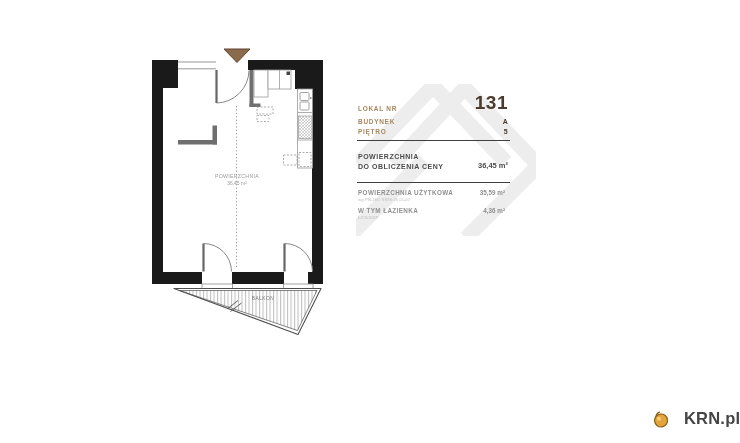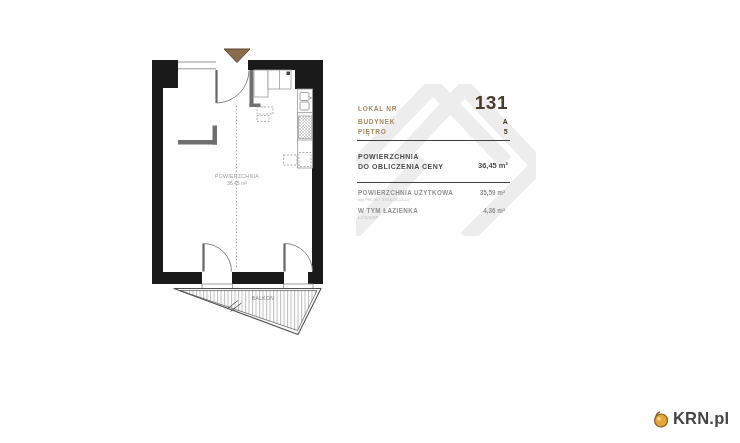--- a/index.html
+++ b/index.html
@@ -11,21 +11,21 @@
   .val-big{font-weight:bold;font-size:19px;line-height:1;color:#4a3b2c;letter-spacing:.5px;}
   .val-sm{font-weight:bold;font-size:7px;line-height:1;color:#4a3b2c;letter-spacing:.3px;}
   .hdr{font-weight:bold;font-size:7px;line-height:1;color:#4c4c4c;letter-spacing:.5px;}
   .hdr-val{font-weight:bold;font-size:7.5px;line-height:1;color:#4c4c4c;}
   .sub{font-weight:600;font-size:6.3px;line-height:1;color:#909090;letter-spacing:.4px;}
   .sub-val{font-weight:600;font-size:6.3px;line-height:1;color:#909090;}
   .fn{font-size:4.2px;line-height:1;color:#bcbcbc;letter-spacing:.2px;}
   .divider{position:absolute;height:1.6px;background:#3f3f3f;}
   #watermark{position:absolute;left:304px;top:204px;font-size:28px;font-weight:bold;
              letter-spacing:2px;color:rgba(253,253,253,.95);line-height:1;}
-  #logo{position:absolute;left:652px;top:407px;display:flex;align-items:center;gap:3px;}
+  #logo{position:absolute;left:652px;top:407px;display:flex;align-items:center;gap:14px;}
   #logo-text{font-weight:bold;font-size:16.5px;color:#454545;letter-spacing:.2px;}
 </style>
 </head>
 <body>
 
 <div id="canvas">
 
   <svg id="plan-svg" width="740" height="443" viewBox="0 0 740 443">
     <defs>
       <pattern id="vh" patternUnits="userSpaceOnUse" width="3.5" height="6">

